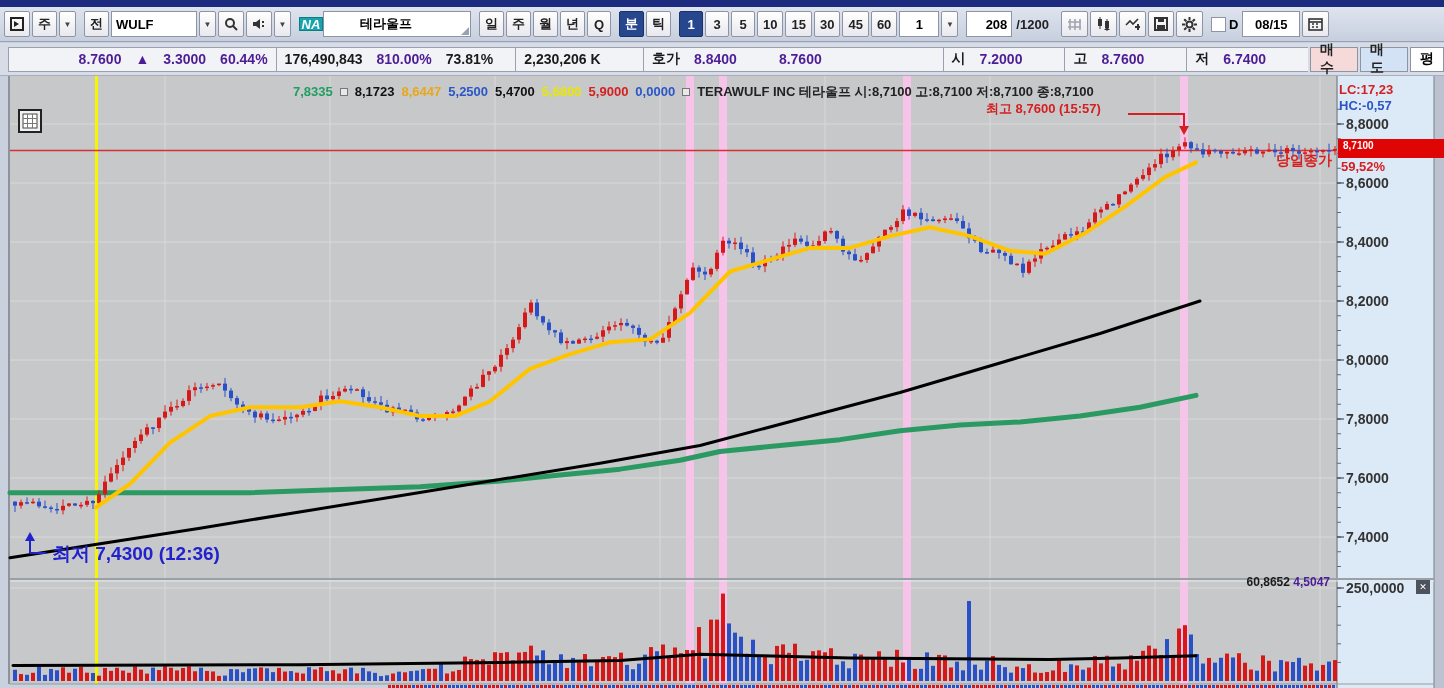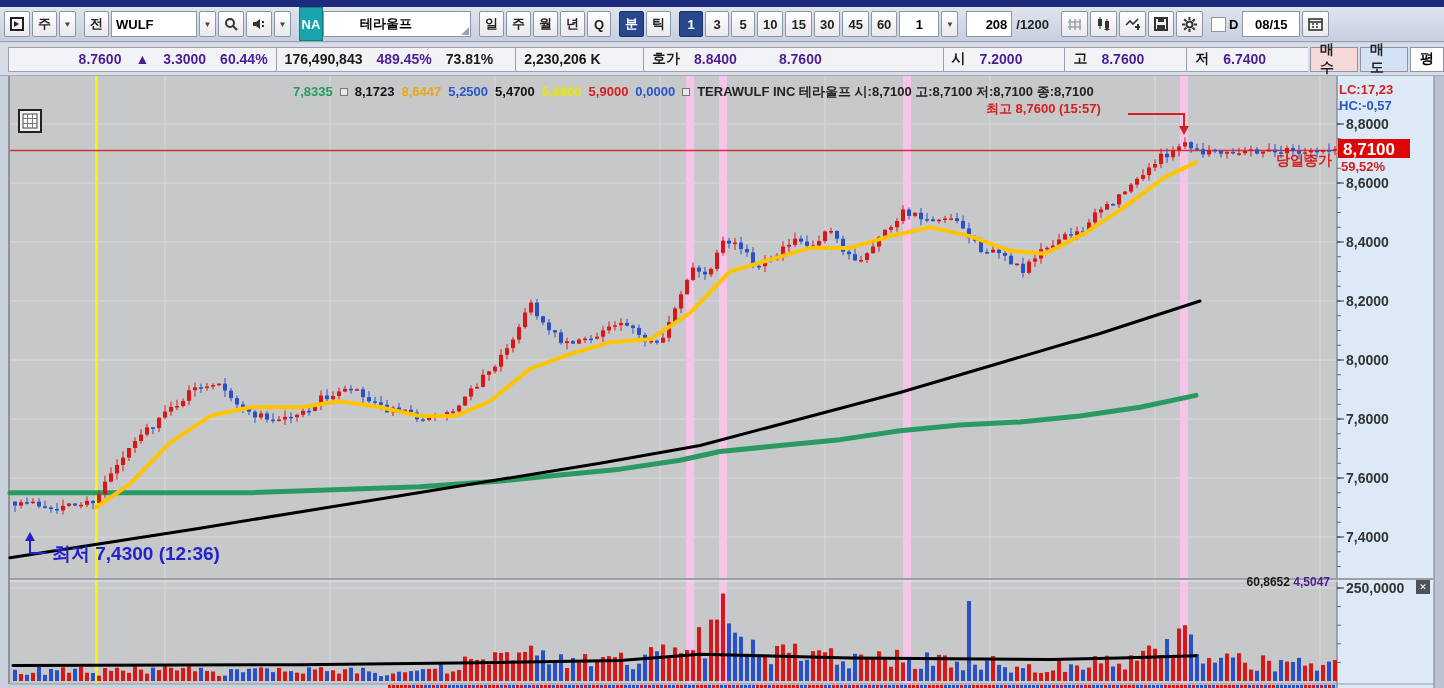--- a/index.html
+++ b/index.html
@@ -16,22 +16,22 @@
              display:flex; align-items:center; padding:0 4px; }
   .tbtn { height:26px; min-width:24px; padding:0 5px; display:flex; align-items:center; justify-content:center;
           background:linear-gradient(#ffffff,#e8e8ee); border:1px solid #8d94a4; border-radius:2px;
           margin-right:2px; font-weight:bold; color:#222; cursor:default; }
   .tbtn.sel { background:#26468e; color:#fff; border-color:#1b3168; }
   .tbtn.dis { color:#a0a4ae; }
   .drop { min-width:17px; padding:0 2px; font-size:8px; color:#444; }
   .tfield { height:26px; background:#fff; border:1px solid #8d94a4; display:flex; align-items:center;
             padding:0 4px; margin-right:2px; font-weight:bold; }
   .gap { width:6px; }
-  .badge-na { width:24px; height:34px; background:#18a4ac; color:#fff; display:flex; align-items:center;
-              justify-content:center; font-weight:bold; border:1px solid #0f7d84; }
+  .badge-na { width:24px; height:14px; background:#18a4ac; color:#fff; display:flex; align-items:center;
+              justify-content:center; font-weight:bold; border:1px solid #0f7d84;font-style:italic; }
   .name-field { width:148px; position:relative;padding-left:36px; }
   .name-grip { position:absolute; right:1px; bottom:1px; width:0; height:0;
                border-left:8px solid transparent; border-bottom:8px solid #9aa2b2; }
   .slash { font-weight:bold; color:#222; margin:0 6px 0 2px; }
   .icon-svg { display:block; }
   .chk { width:15px; height:15px; background:#fff; border:1px solid #8d94a4; margin:0 3px 0 6px; }
   .dlabel { font-weight:bold; margin-right:4px; }
 
   
   #statusbar { position:absolute; left:0; top:43px; width:1444px; height:33px; background:#d8dce6;
@@ -51,22 +51,22 @@
   #chart { position:absolute; left:0; top:76px; width:1444px; height:612px; background:#c9d0de; }
   #chart-svg { position:absolute; left:0; top:0; }
   .ovl { position:absolute; white-space:nowrap; font-weight:bold; }
   #legend { left:293px; top:7px; font-size:13px; }
   #legend .lgv { margin-right:7px; }
   .lgsq { display:inline-block; width:8px; height:8px; border:1px solid #777; background:#e8e8e8;
           margin-right:7px; }
   #legend-title { color:#222; }
   #lc { left:1339px; top:6px; color:#d42020; font-size:13px; }
   #hc { left:1339px; top:22px; color:#2a56c8; font-size:13px; }
-  #pricebox { left:1338px; top:63px; width:72px; height:19px; background:#e00505; color:#fff;
-              font-size:17px; padding:1px 0 0 5px; }
+  #pricebox { left:1338px; top:63px; width:107px; height:19px; background:#e00505; color:#fff;
+              font-size:10px; padding:1px 0 0 5px; }
   #pricepct { left:1341px; top:83px; color:#d42020; font-size:13px; }
   #closelabel { right:112px; top:76px; color:#d42020; font-size:14px; }
   #hi-anno { left:986px; top:24px; color:#d42020; font-size:13px; }
   #lo-anno { left:52px; top:465px; color:#2222cc; font-size:19px; }
   #volvals { right:114px; top:499px; font-size:12px; }
   #volclose { position:absolute; left:1416px; top:504px; width:14px; height:14px; background:#4d525b;
               color:#fff; font-size:9px; line-height:14px; text-align:center; cursor:default; }
   #gridbtn { position:absolute; left:18px; top:33px; width:24px; height:24px; background:#f2f2f2;
              border:2px solid #222; display:flex; align-items:center; justify-content:center; }
 </style>
@@ -184,21 +184,21 @@
         <span class="sp"></span>
       <span class="red">▲</span>
         <span class="sp"></span>
       <span class="red">3.3000</span>
         <span class="sp"></span>
       <span class="red">60.44%</span>
     </div>
     <div class="scell" style="width:240px;">
       <span class="blk">176,490,843</span>
         <span class="sp"></span>
-      <span class="red">489.45%</span>
+      <span class="red">810.00%</span>
         <span class="sp"></span>
       <span class="blk">73.81%</span>
     </div>
     <div class="scell" style="width:128px;">
       <span class="blk">2,230,206 K</span>
     </div>
     <div class="scell" style="width:300px;">
       <span class="blk">호가</span>
         <span class="sp"></span>
       <span class="red">8.8400</span>

